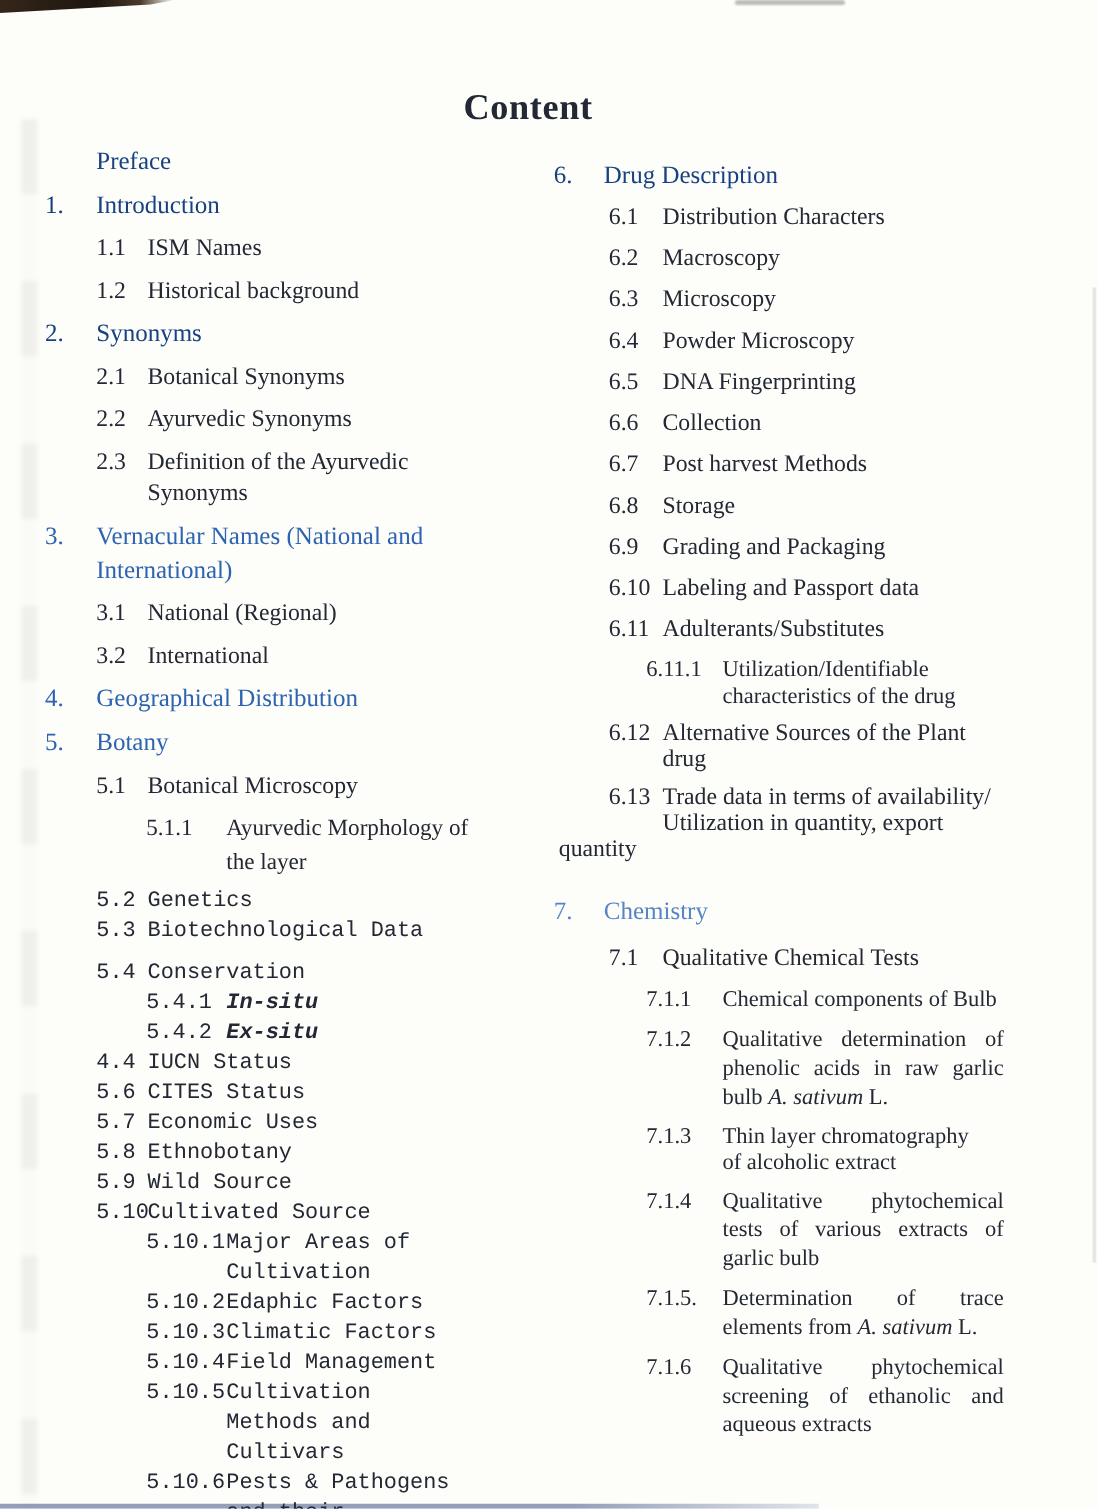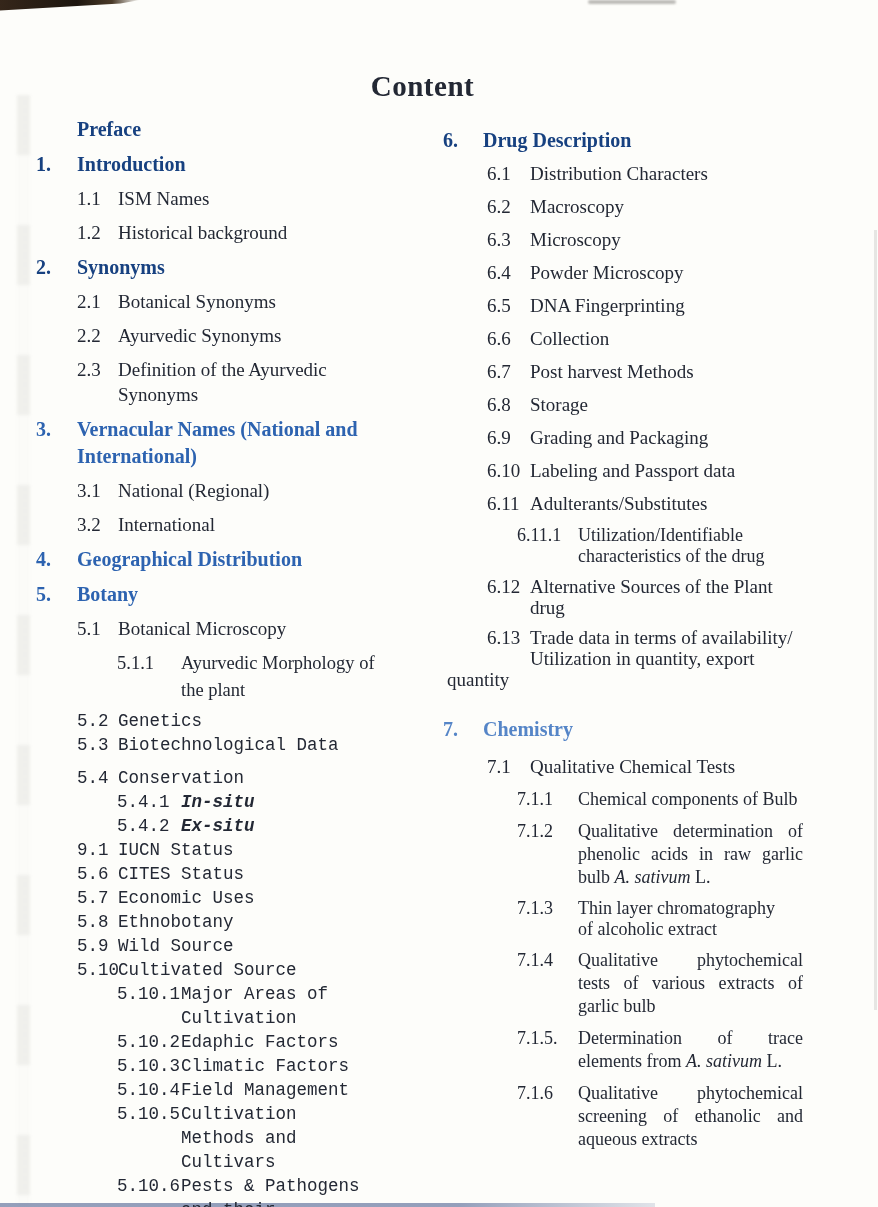--- a/index.html
+++ b/index.html
@@ -43,21 +43,21 @@
   }
 
   .col { position:absolute; }
   #col-left  { left:36px;  top:116px; width:404px; }
   #col-right { left:443px; top:127px; width:426px; }
 
   .item { position:relative; }
   .item .num { position:absolute; top:0; }
   .item .txt { display:inline-block; vertical-align:top; }
 
-  .l0 { font-weight:700; font-size:20px; line-height:27px; margin-bottom:8px; }
+  .l0 { font-weight:400; font-size:20px; line-height:27px; margin-bottom:8px; }
   .l1 { font-size:19px;   line-height:25px; margin-bottom:9px; }
   .l2 { font-size:18.5px; line-height:27px; margin-bottom:5px; }
 
   #col-left .l0 { padding-left:41px; }  #col-left .l0 .num { left:0; }
   #col-left .l1 { padding-left:82px; }  #col-left .l1 .num { left:41px; }
   #col-left .l2 { padding-left:145px; } #col-left .l2 .num { left:81px; }
 
   #col-right .l0 { padding-left:40px; } #col-right .l0 .num { left:0; }
   #col-right .l1 { padding-left:87px;  line-height:24px; margin-bottom:9px; }
   #col-right .l1 .num { left:44px; }
@@ -91,27 +91,27 @@
       <div class="item l0" style="color: rgb(23, 65, 128);"><span class="num">2.</span><span class="txt">Synonyms</span></div>
       <div class="item l1"><span class="num">2.1</span><span class="txt">Botanical Synonyms</span></div>
       <div class="item l1"><span class="num">2.2</span><span class="txt">Ayurvedic Synonyms</span></div>
       <div class="item l1"><span class="num">2.3</span><span class="txt" style="max-width: 235px;">Definition of the Ayurvedic Synonyms</span></div>
       <div class="item l0" style="color: rgb(45, 99, 176);"><span class="num">3.</span><span class="txt" style="max-width: 300px;">Vernacular Names (National and International)</span></div>
       <div class="item l1"><span class="num">3.1</span><span class="txt">National (Regional)</span></div>
       <div class="item l1"><span class="num">3.2</span><span class="txt">International</span></div>
       <div class="item l0" style="color: rgb(45, 99, 176);"><span class="num">4.</span><span class="txt">Geographical Distribution</span></div>
       <div class="item l0" style="color: rgb(45, 99, 176);"><span class="num">5.</span><span class="txt">Botany</span></div>
       <div class="item l1"><span class="num">5.1</span><span class="txt">Botanical Microscopy</span></div>
-      <div class="item l2"><span class="num">5.1.1</span><span class="txt" style="max-width: 215px;">Ayurvedic Morphology of the plant</span></div>
+      <div class="item l2"><span class="num">5.1.1</span><span class="txt" style="max-width: 215px;">Ayurvedic Morphology of the layer</span></div>
       <div class="item l1 compact" style="margin-top: 4px;"><span class="num">5.2</span><span class="txt">Genetics</span></div>
       <div class="item l1 compact"><span class="num">5.3</span><span class="txt">Biotechnological Data</span></div>
       <div class="item l1 compact" style="margin-top: 9px;"><span class="num">5.4</span><span class="txt">Conservation</span></div>
       <div class="item l2 compact italic"><span class="num">5.4.1</span><span class="txt">In-situ</span></div>
       <div class="item l2 compact italic"><span class="num">5.4.2</span><span class="txt">Ex-situ</span></div>
-      <div class="item l1 compact"><span class="num">9.1</span><span class="txt">IUCN Status</span></div>
+      <div class="item l1 compact"><span class="num">4.4</span><span class="txt">IUCN Status</span></div>
       <div class="item l1 compact"><span class="num">5.6</span><span class="txt">CITES Status</span></div>
       <div class="item l1 compact"><span class="num">5.7</span><span class="txt">Economic Uses</span></div>
       <div class="item l1 compact"><span class="num">5.8</span><span class="txt">Ethnobotany</span></div>
       <div class="item l1 compact"><span class="num">5.9</span><span class="txt">Wild Source</span></div>
       <div class="item l1 compact"><span class="num">5.10</span><span class="txt">Cultivated Source</span></div>
       <div class="item l2 compact"><span class="num">5.10.1</span><span class="txt">Major Areas of Cultivation</span></div>
       <div class="item l2 compact"><span class="num">5.10.2</span><span class="txt">Edaphic Factors</span></div>
       <div class="item l2 compact"><span class="num">5.10.3</span><span class="txt">Climatic Factors</span></div>
       <div class="item l2 compact"><span class="num">5.10.4</span><span class="txt">Field Management</span></div>
       <div class="item l2 compact"><span class="num">5.10.5</span><span class="txt" style="max-width: 178px;">Cultivation Methods and Cultivars</span></div>

